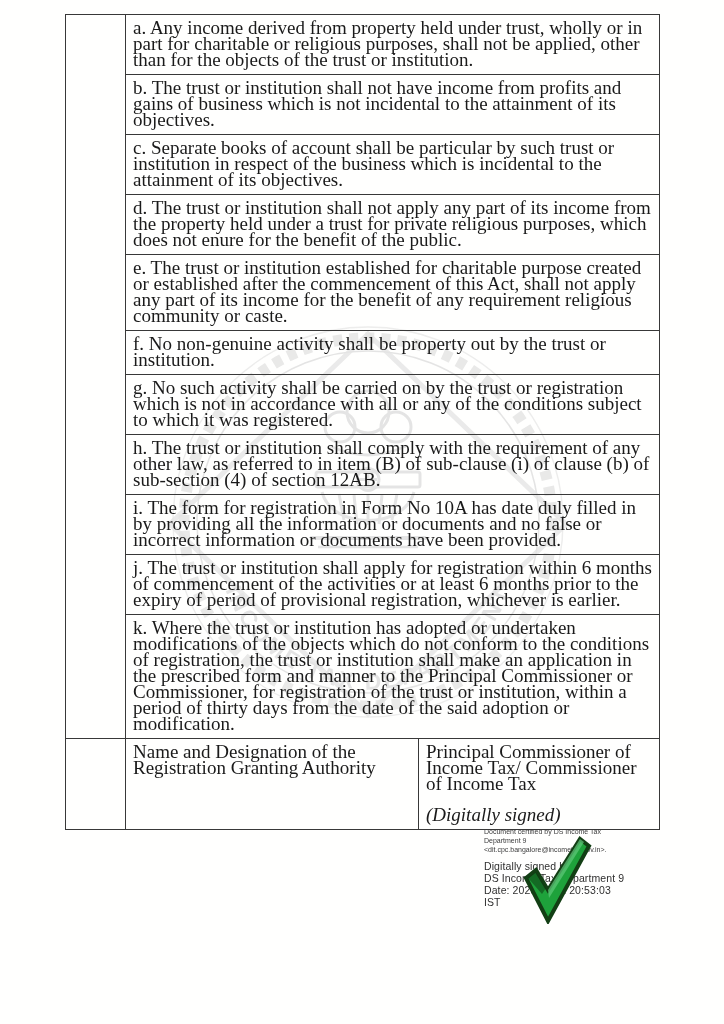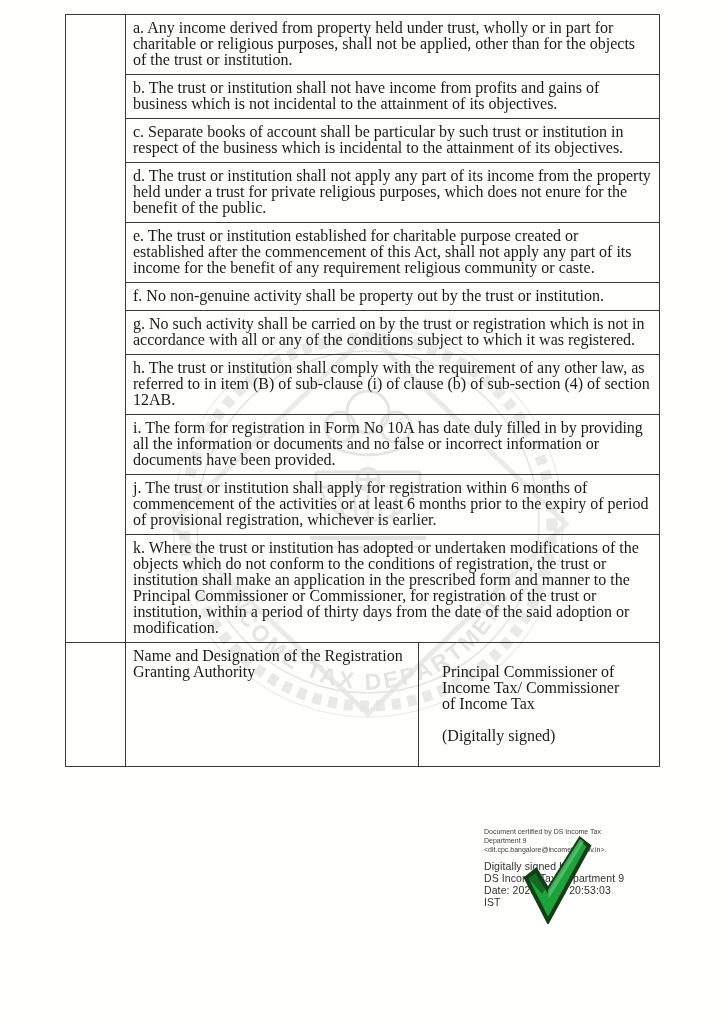--- a/index.html
+++ b/index.html
@@ -25,26 +25,26 @@
     width:594px;
     border-collapse:collapse;
     z-index:1;
     background:transparent;
     table-layout:fixed;
   }
   table.cond td {
     border:1px solid #383838;
     vertical-align:top;
     padding:5px 7px 6px 7px;
-    font-size:16px;
+    font-size:19px;
     line-height:16px;
   }
   td.numcol { padding:0; }
-  td.authority-value p { margin:16px; }
-  td.authority-value .signed { margin-top:15px; }
+  td.authority-value p { margin:0; }
+  td.authority-value .signed { margin-top:15px;font-style:italic; }
 
   
   .sig-block {
     position:absolute; left:484px; top:827px;
     width:215px; z-index:2;
     font-family:"Liberation Sans", sans-serif;
   }
   .sig-cert {
     font-size:7px; line-height:9px; color:#3c3c3c;
     margin-bottom:6px;

